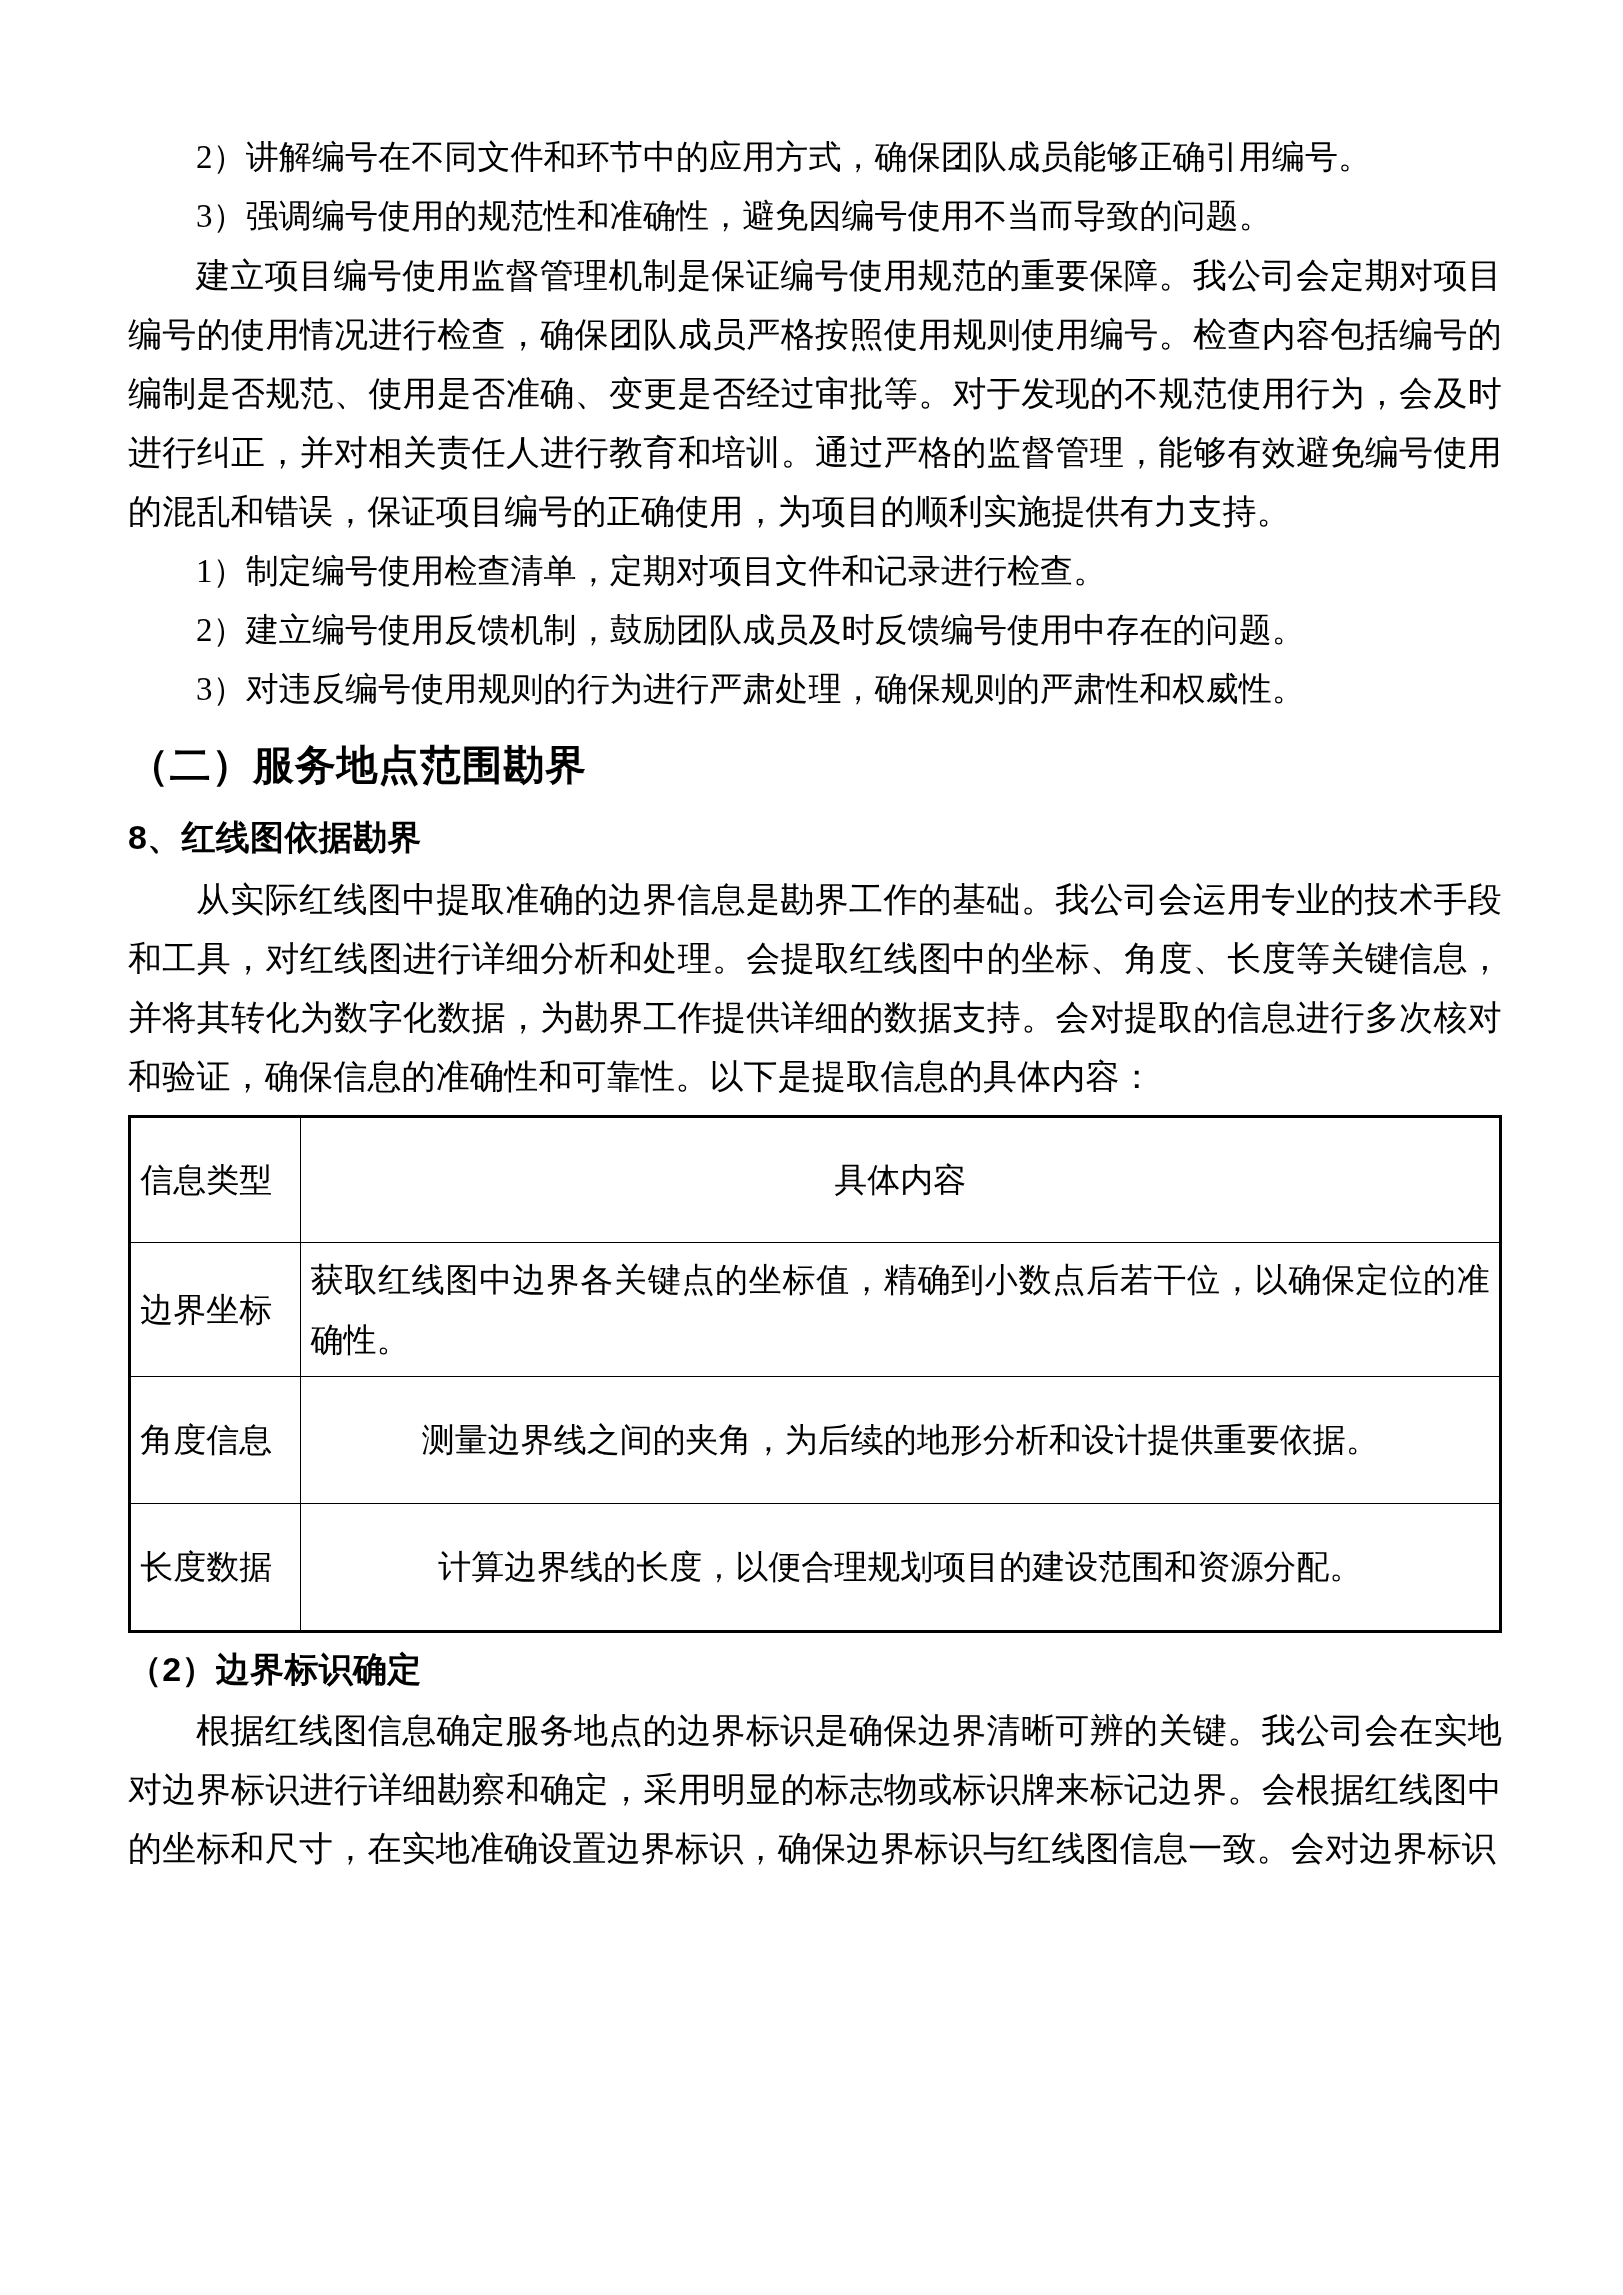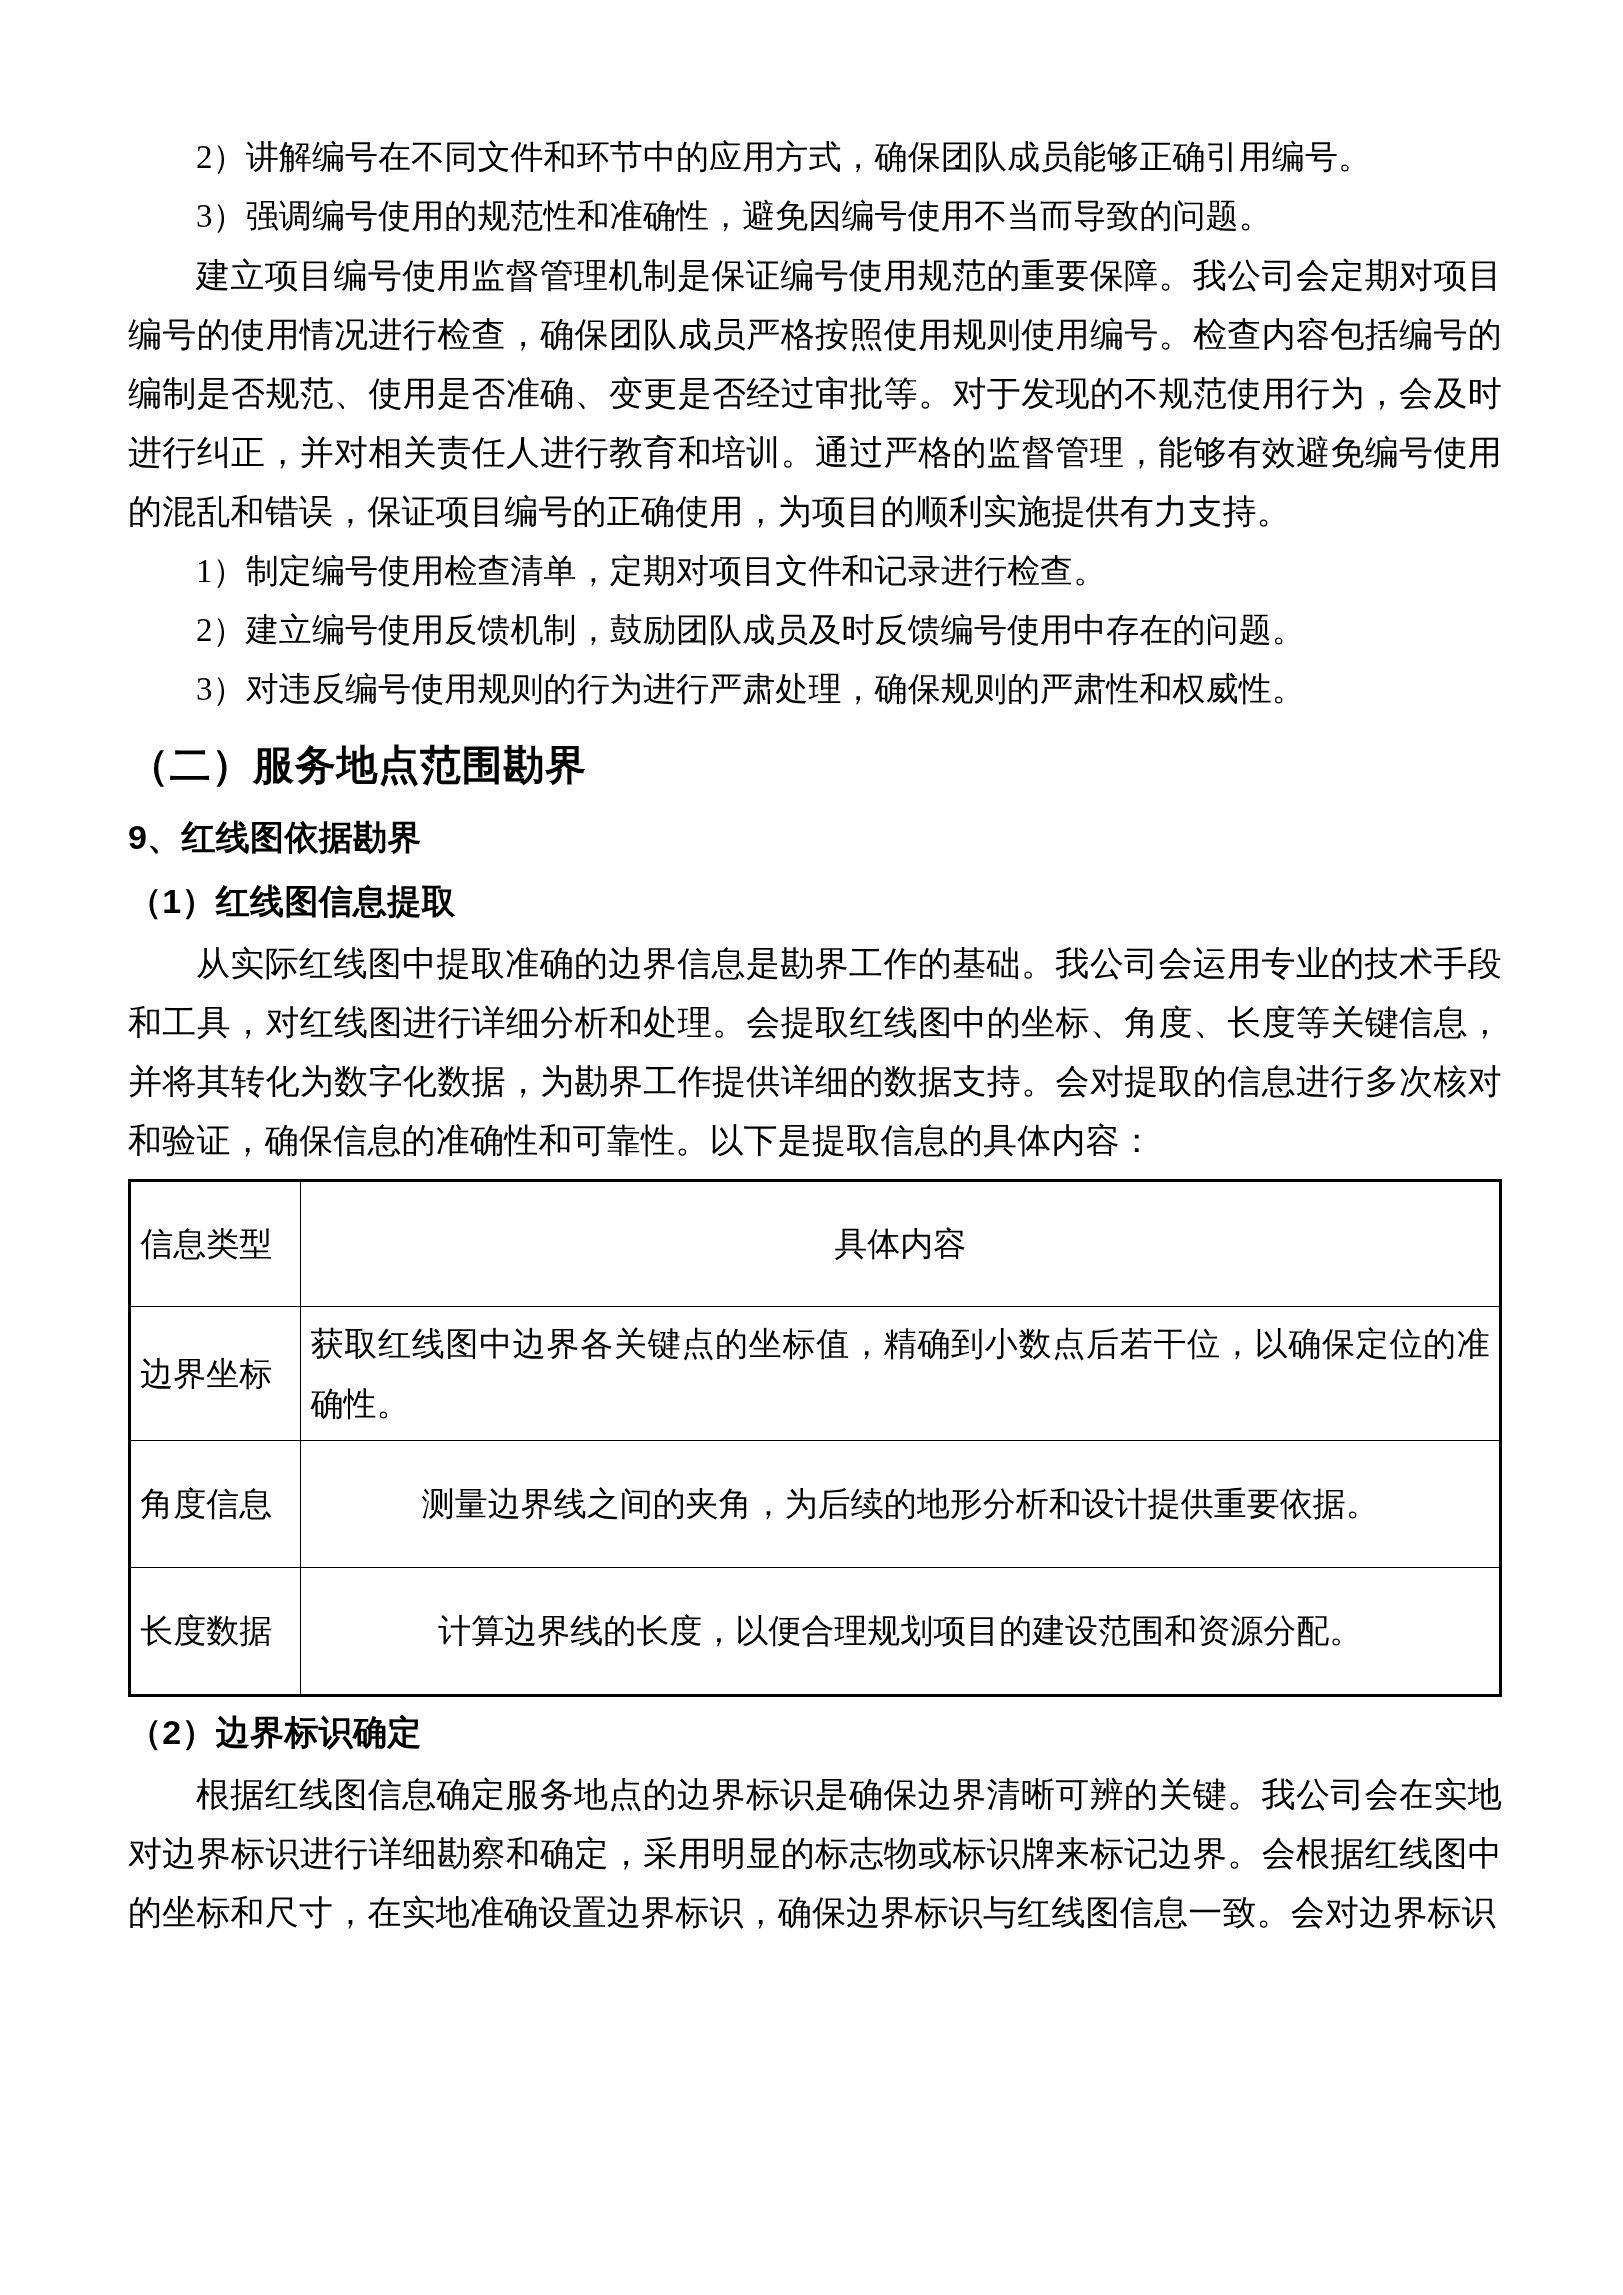--- a/index.html
+++ b/index.html
@@ -131,23 +131,22 @@
 
 
     <p class="para">建立项目编号使用监督管理机制是保证编号使用规范的重要保障。我公司会定期对项目编号的使用情况进行检查，确保团队成员严格按照使用规则使用编号。检查内容包括编号的编制是否规范、使用是否准确、变更是否经过审批等。对于发现的不规范使用行为，会及时进行纠正，并对相关责任人进行教育和培训。通过严格的监督管理，能够有效避免编号使用的混乱和错误，保证项目编号的正确使用，为项目的顺利实施提供有力支持。</p>
 
     <p class="listline">1）制定编号使用检查清单，定期对项目文件和记录进行检查。</p>
     <p class="listline">2）建立编号使用反馈机制，鼓励团队成员及时反馈编号使用中存在的问题。</p>
     <p class="listline">3）对违反编号使用规则的行为进行严肃处理，确保规则的严肃性和权威性。</p>
 
     <h2 class="h-major">（二）服务地点范围勘界</h2>
 
-    <h3 class="h-num">9、红线图依据勘界</h3>
+    <h3 class="h-num">8、红线图依据勘界</h3>
 
-    <h3 class="h-sub">（1）红线图信息提取</h3>
 
     <p class="para">从实际红线图中提取准确的边界信息是勘界工作的基础。我公司会运用专业的技术手段和工具，对红线图进行详细分析和处理。会提取红线图中的坐标、角度、长度等关键信息，并将其转化为数字化数据，为勘界工作提供详细的数据支持。会对提取的信息进行多次核对和验证，确保信息的准确性和可靠性。以下是提取信息的具体内容：</p>
 
     <table class="info-table">
       <tbody>
         <tr class="row-h">
           <td class="col-type">信息类型</td>
           <td class="col-desc center-one">
             <span class="desc-inner">具体内容</span>
           </td>

